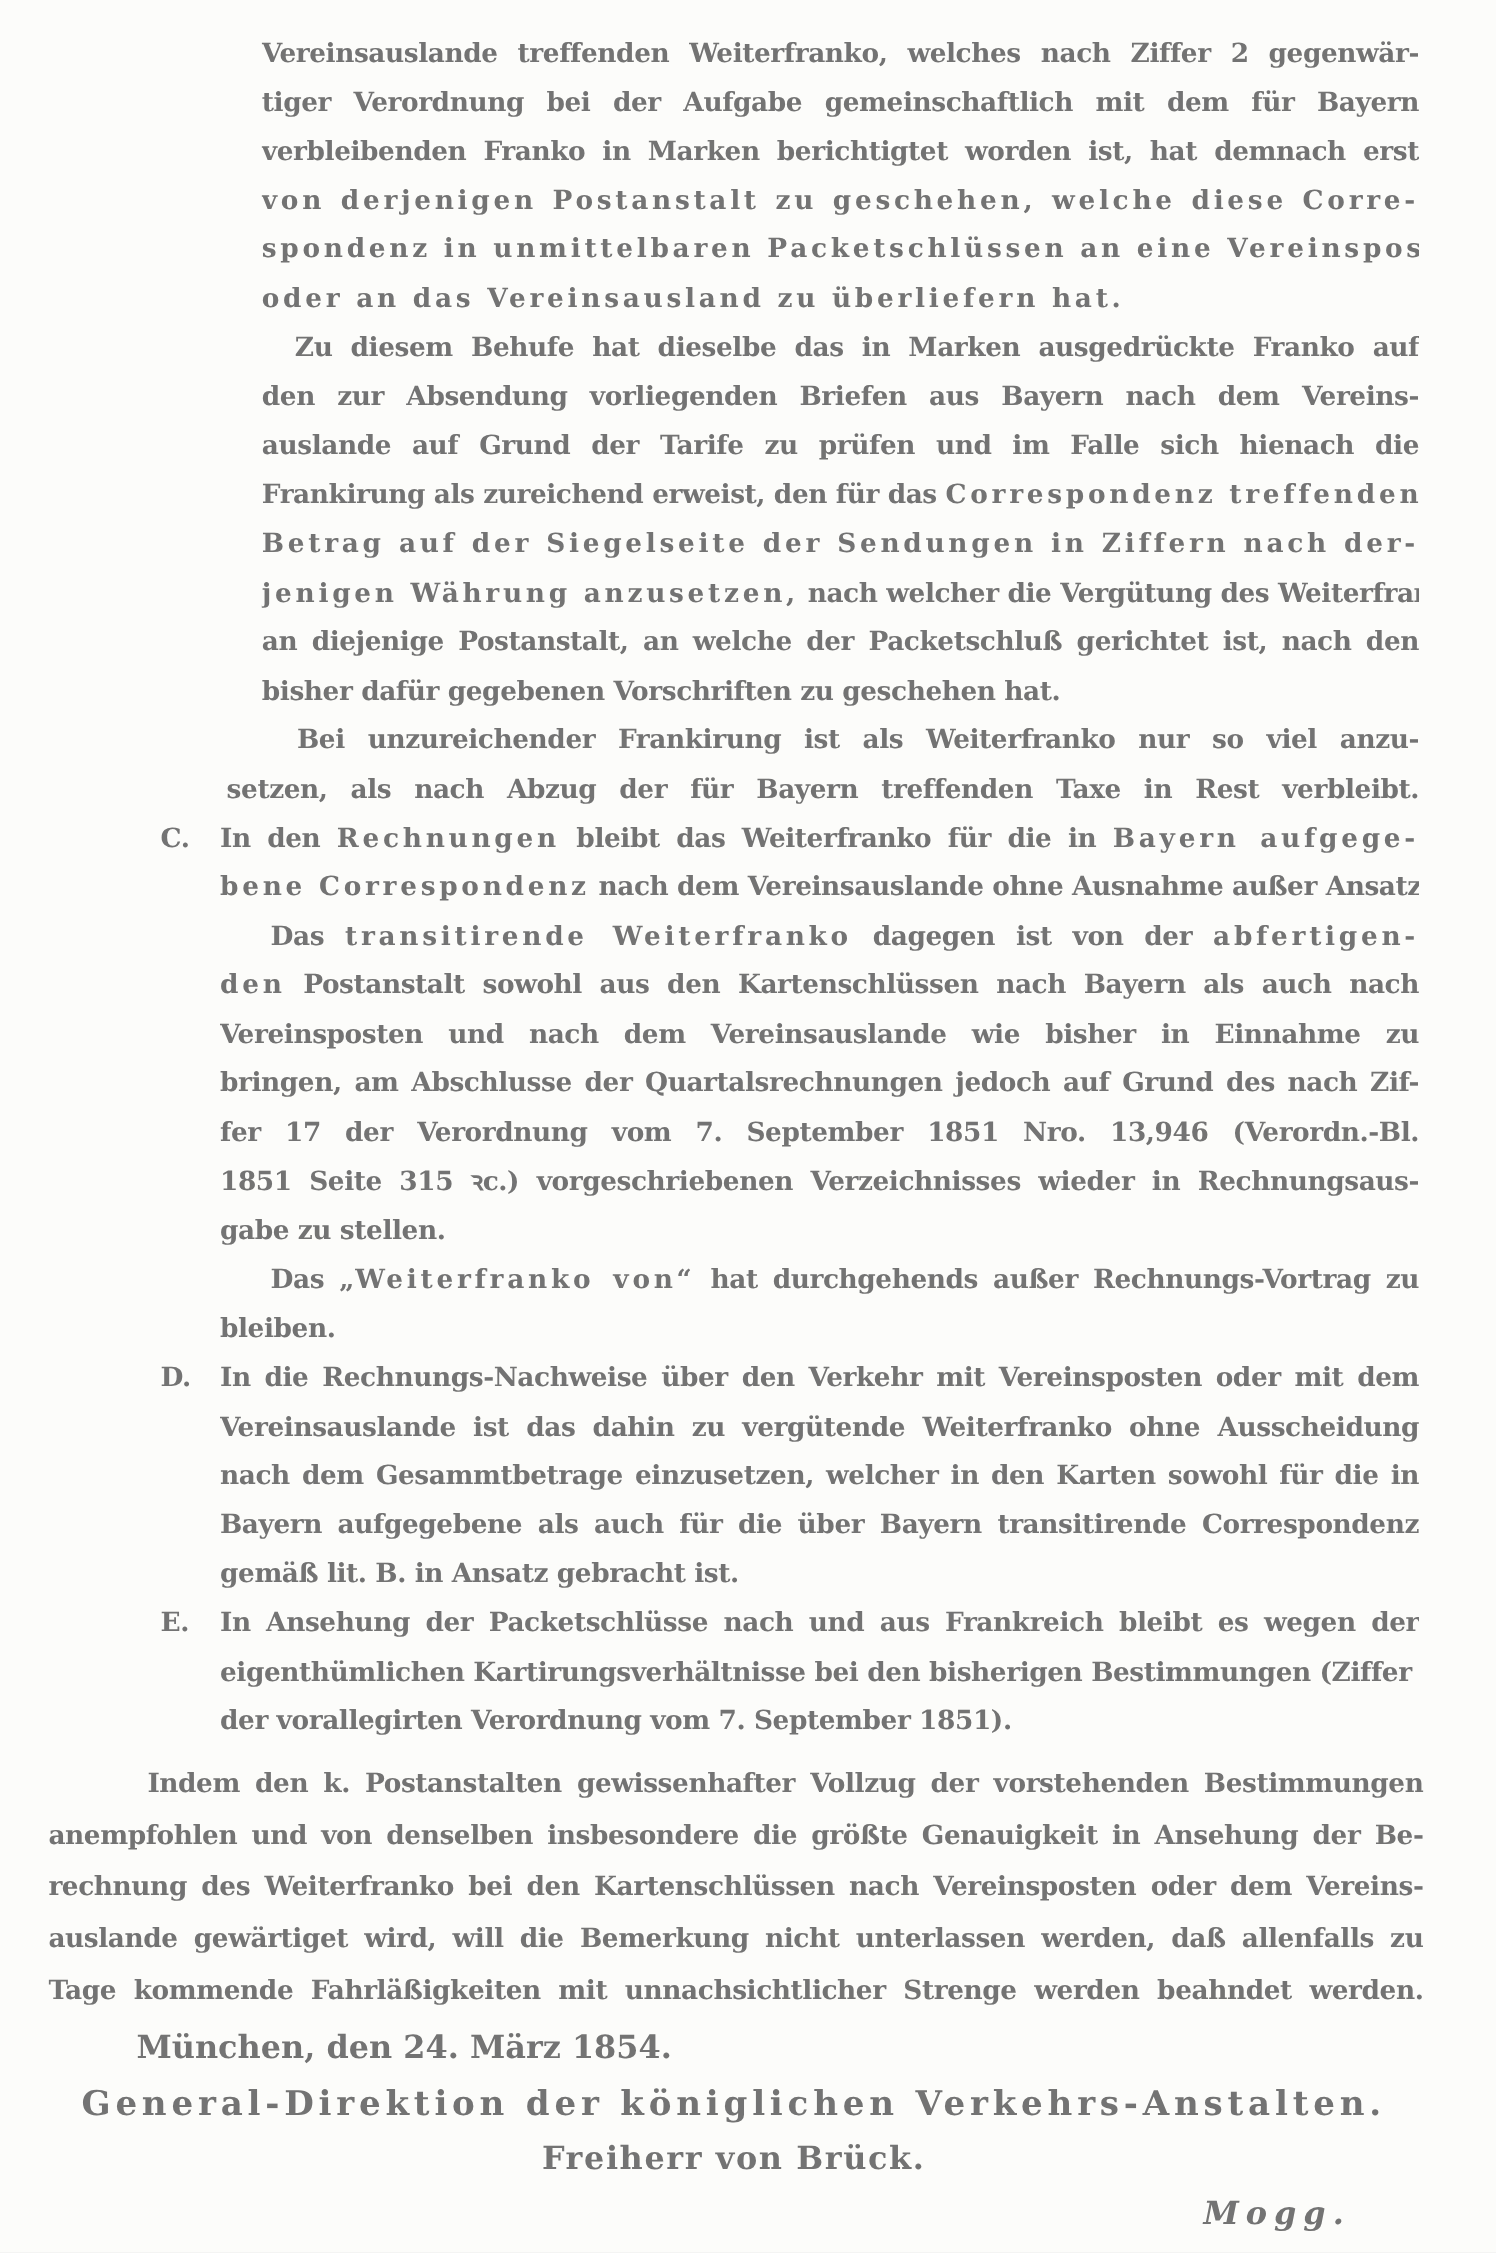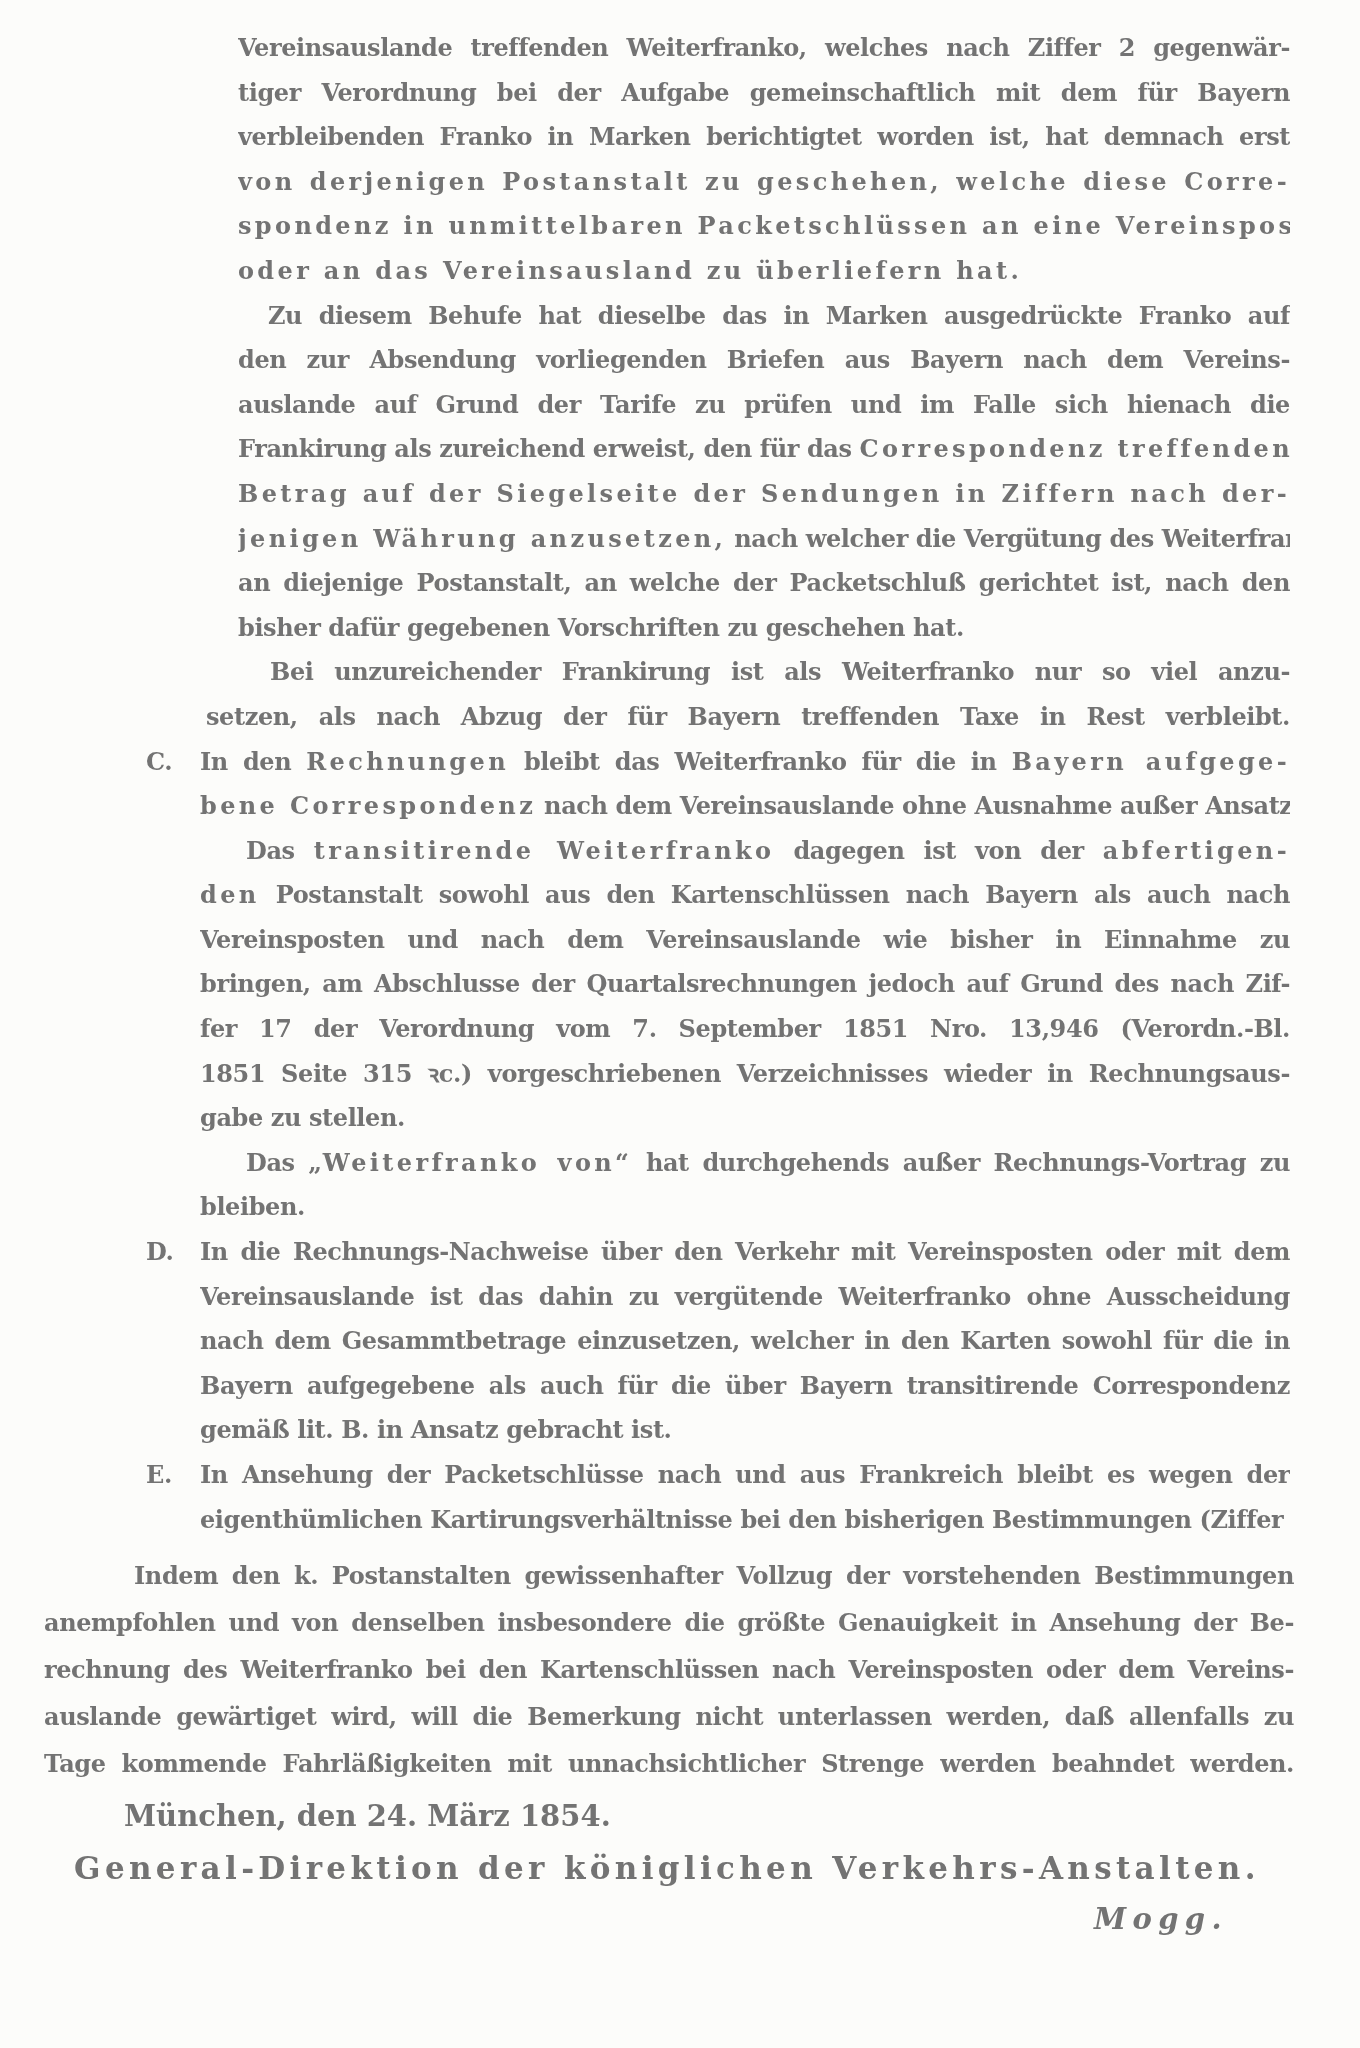--- a/index.html
+++ b/index.html
@@ -108,32 +108,36 @@
           <div class="ln">nach dem Gesammtbetrage einzusetzen, welcher in den Karten sowohl für die in</div>
           <div class="ln">Bayern aufgegebene als auch für die über Bayern transitirende Correspondenz</div>
           <div class="ln ln-last">gemäß lit. B. in Ansatz gebracht ist.</div>
         </div>
       </div>
       <div class="block t-item">
         <span class="label">E.</span>
         <div class="itembody">
           <div class="ln ln-first">In Ansehung der Packetschlüsse nach und aus Frankreich bleibt es wegen der</div>
           <div class="ln">eigenthümlichen Kartirungsverhältnisse bei den bisherigen Bestimmungen (Ziffer 14</div>
+          <div class="ln ln-last">der vorallegirten Verordnung vom 7. September 1851).</div>
         </div>
       </div>
       <div class="block t-pfull jlast">
         <div class="ln ln-first ind">Indem den k. Postanstalten gewissenhafter Vollzug der vorstehenden Bestimmungen</div>
         <div class="ln">anempfohlen und von denselben insbesondere die größte Genauigkeit in Ansehung der Be-</div>
         <div class="ln">rechnung des Weiterfranko bei den Kartenschlüssen nach Vereinsposten oder dem Vereins-</div>
         <div class="ln">auslande gewärtiget wird, will die Bemerkung nicht unterlassen werden, daß allenfalls zu</div>
         <div class="ln ln-last">Tage kommende Fahrläßigkeiten mit unnachsichtlicher Strenge werden beahndet werden.</div>
       </div>
       <div class="block t-date">
         <div class="ln ln-first ln-last">München, den 24. März 1854.</div>
       </div>
       <div class="block t-signmain">
         <div class="ln ln-first ln-last">General-Direktion der königlichen Verkehrs-Anstalten.</div>
       </div>
+      <div class="block t-signsub">
+        <div class="ln ln-first ln-last">Freiherr von Brück.</div>
+      </div>
       <div class="block t-signright">
         <div class="ln ln-first ln-last">Mogg.</div>
       </div>
     </div>
 </div>
 
 </body></html>

